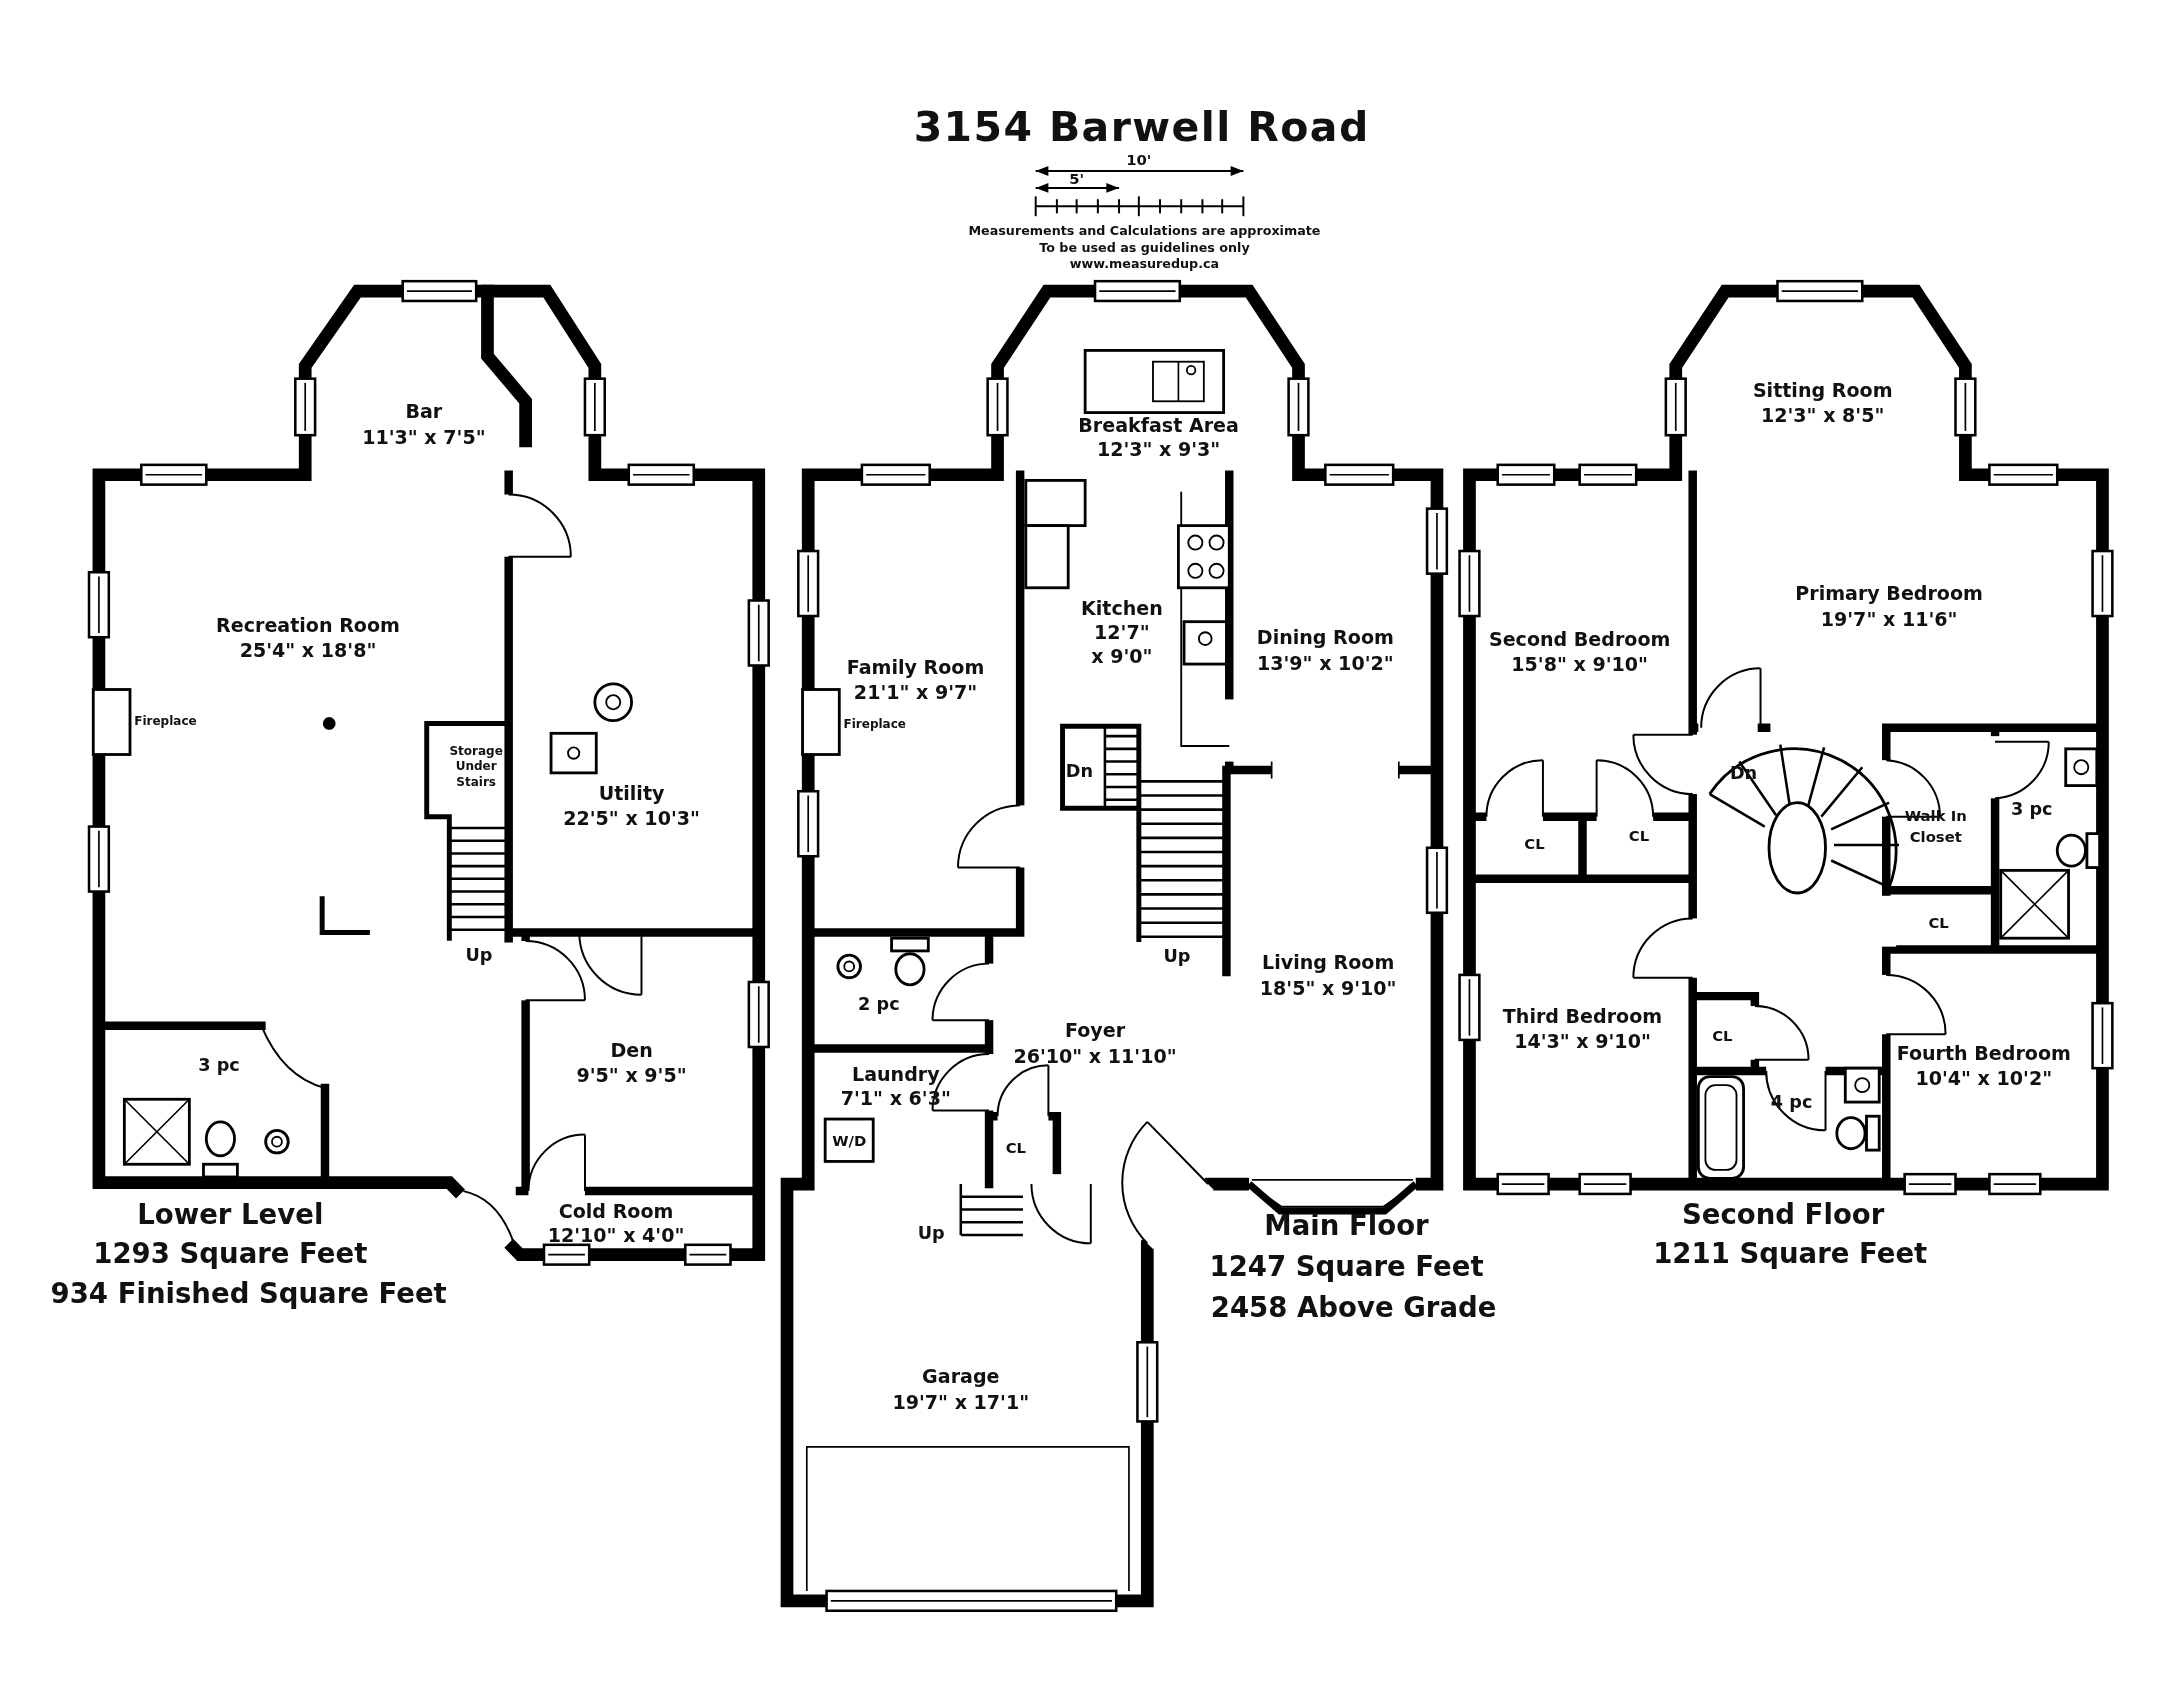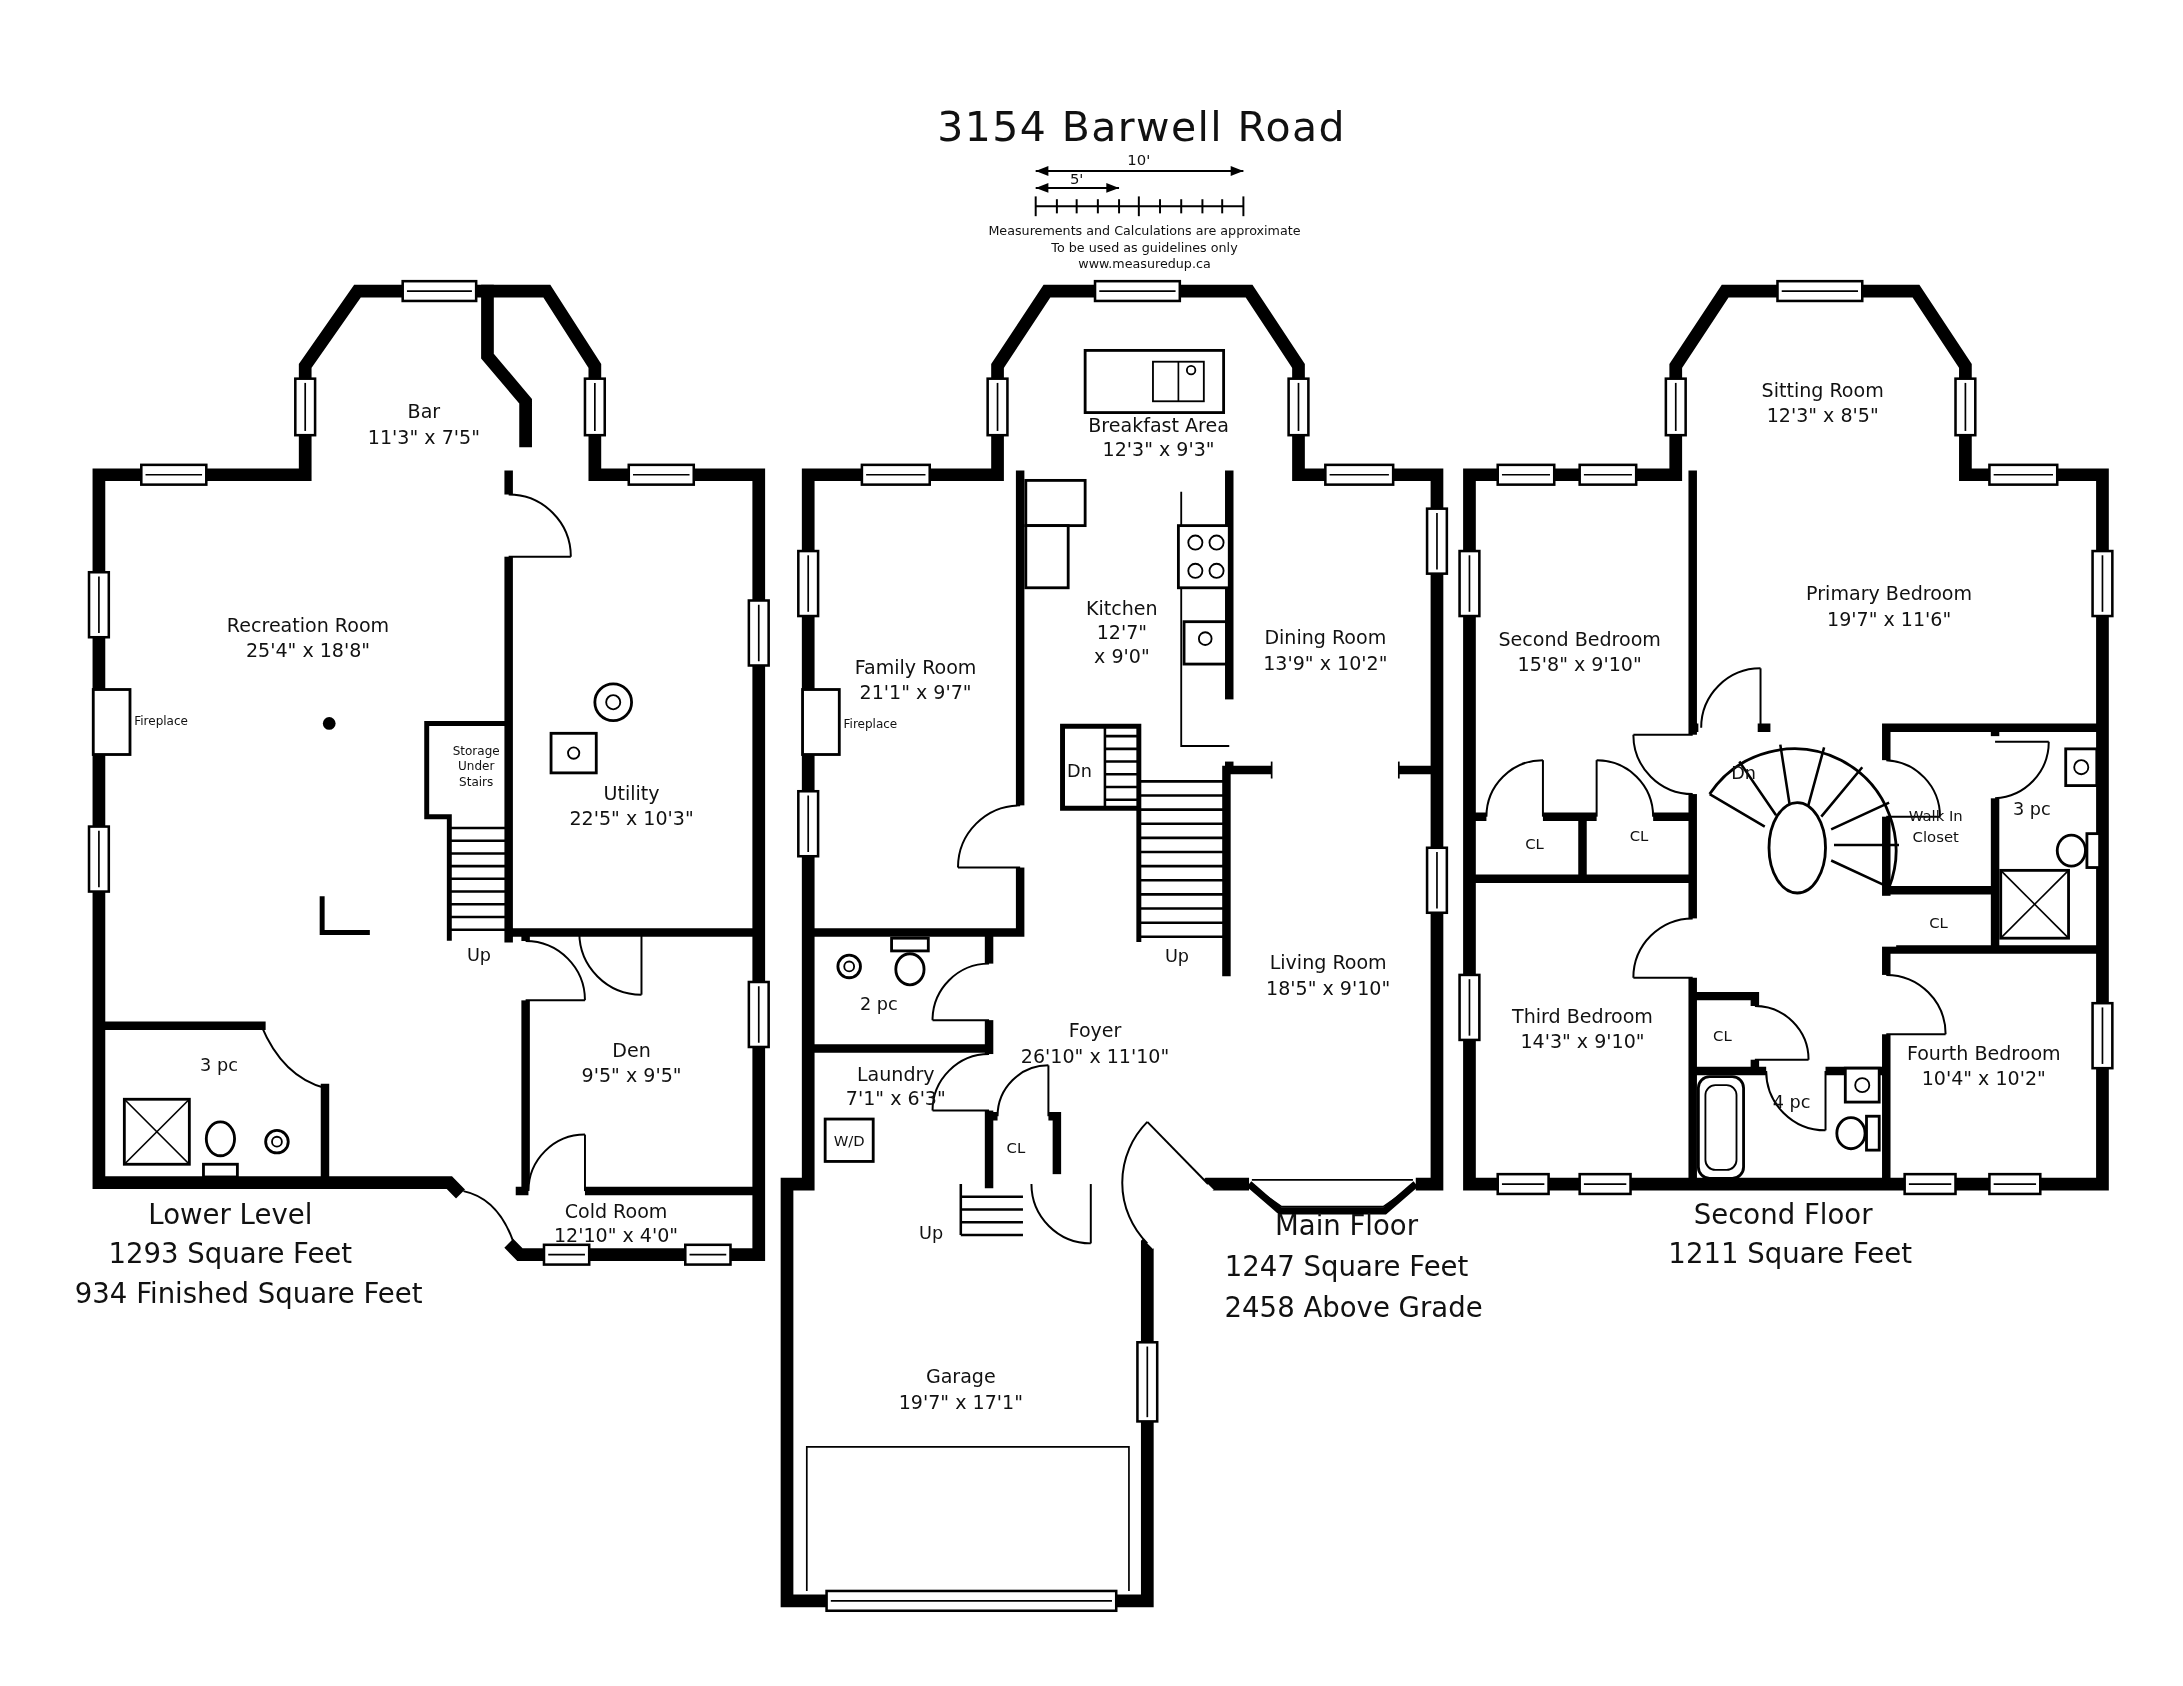--- a/index.html
+++ b/index.html
@@ -1,17 +1,17 @@
 <!DOCTYPE html>
 <html style="font-size:9px"><head>
 <meta charset="utf-8">
 <style>
   html,body{margin:0;padding:0;background:#fff;}
   body{font-family:"DejaVu Sans",sans-serif;}
-  .plan-wrap{width:100%;background:#fff;}
+  .plan-wrap{width:100%;background:#fff;font-weight:bold;}
   svg{display:block;width:100%;height:auto;background:#fff;}
   
   .wall-outer{fill:none;stroke:#000;stroke-width:9;stroke-linejoin:miter;stroke-linecap:square;}
   .wall{fill:none;stroke:#000;stroke-width:6;stroke-linecap:square;}
   .wall-thin{fill:none;stroke:#000;stroke-width:3.5;stroke-linecap:square;}
   .gap{fill:#fff;stroke:none;}
   .arc{fill:none;stroke:#000;stroke-width:1.4;}
   .leaf{stroke:#000;stroke-width:1.4;}
   .win{fill:#fff;stroke:#000;stroke-width:1.8;}
   .winline{fill:none;stroke:#000;stroke-width:1.2;}

